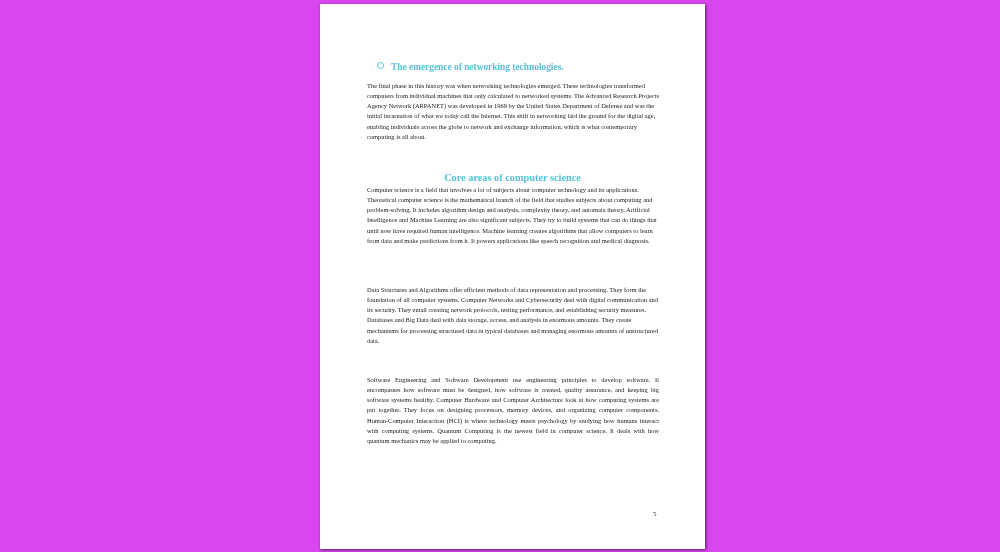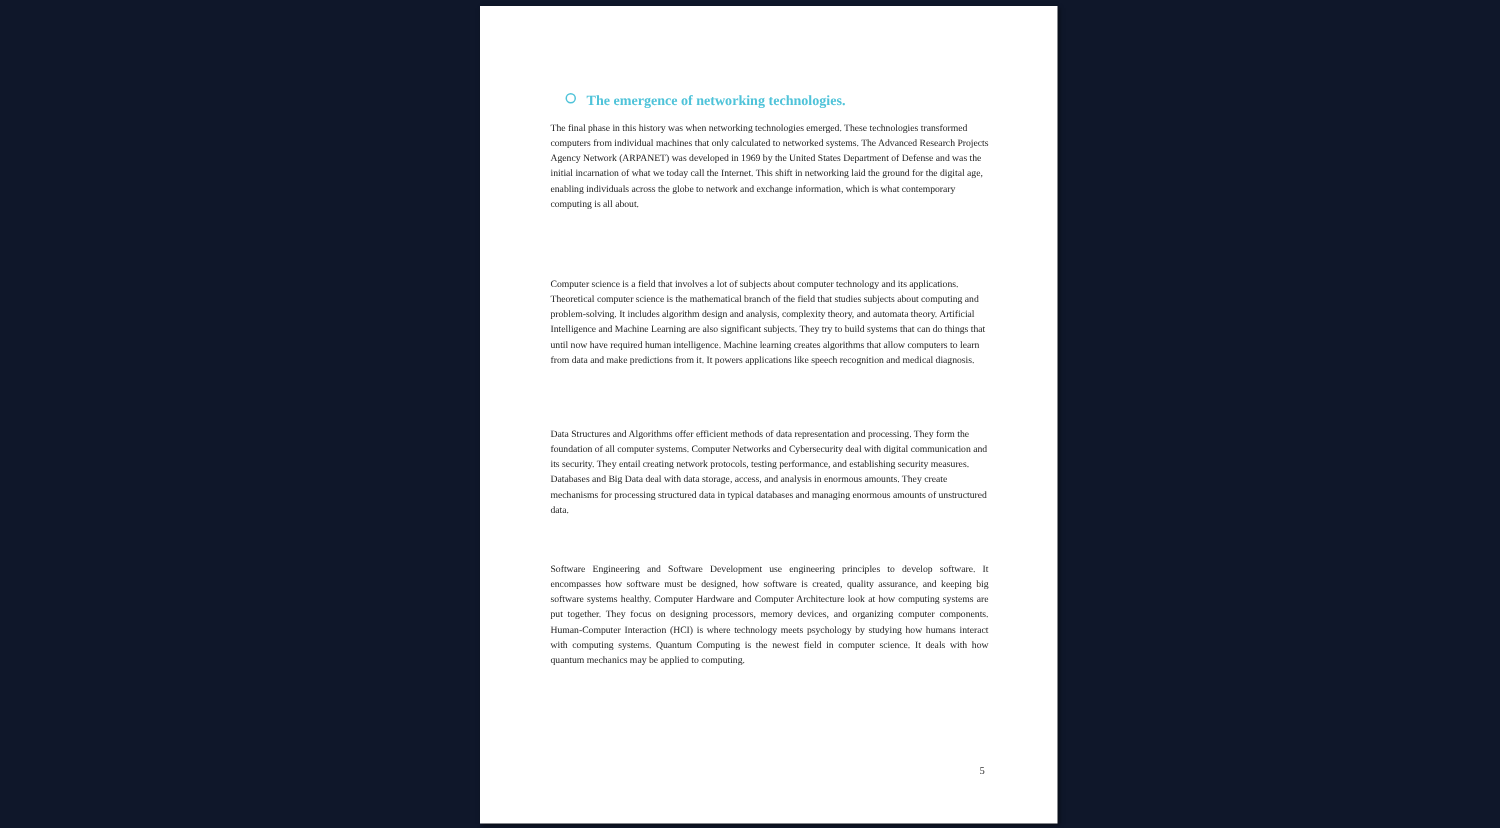--- a/index.html
+++ b/index.html
@@ -7,21 +7,21 @@
       padding: 0;
       width: 1000px;
       height: 552px;
       overflow: hidden;
       background: #2f2f2f;
     }
     .viewer {
       position: relative;
       width: 1000px;
       height: 552px;
-      background: #0f172a;
+      background: #d946ef;
     }
     .page {
       position: absolute;
       left: 320px;
       top: 4px;
       width: 385px;
       height: 545px;
       background: #ffffff;
       box-shadow: 1px 1px 3px rgba(0,0,0,0.6);
       font-family: "Liberation Serif", "DejaVu Serif", serif;
@@ -77,20 +77,21 @@
 
 <div class="viewer">
   <div class="page">
 
     <div class="subheading">
       <span class="bullet"></span><span>The emergence of networking technologies.</span>
     </div>
 
     <p class="para" style="top:77px;">The final phase in this history was when networking technologies emerged. These technologies transformed computers from individual machines that only calculated to networked systems. The Advanced Research Projects Agency Network (ARPANET) was developed in 1969 by the United States Department of Defense and was the initial incarnation of what we today call the Internet. This shift in networking laid the ground for the digital age, enabling individuals across the globe to network and exchange information, which is what contemporary computing is all about.</p>
 
+    <div class="heading">Core areas of computer science</div>
 
     <p class="para" style="top:181px;">Computer science is a field that involves a lot of subjects about computer technology and its applications. Theoretical computer science is the mathematical branch of the field that studies subjects about computing and problem-solving. It includes algorithm design and analysis, complexity theory, and automata theory. Artificial Intelligence and Machine Learning are also significant subjects. They try to build systems that can do things that until now have required human intelligence. Machine learning creates algorithms that allow computers to learn from data and make predictions from it. It powers applications like speech recognition and medical diagnosis.</p>
 
     <p class="para" style="top:281px;">Data Structures and Algorithms offer efficient methods of data representation and processing. They form the foundation of all computer systems. Computer Networks and Cybersecurity deal with digital communication and its security. They entail creating network protocols, testing performance, and establishing security measures. Databases and Big Data deal with data storage, access, and analysis in enormous amounts. They create mechanisms for processing structured data in typical databases and managing enormous amounts of unstructured data.</p>
 
     <p class="para justify" style="top:371px;">Software Engineering and Software Development use engineering principles to develop software. It encompasses how software must be designed, how software is created, quality assurance, and keeping big software systems healthy. Computer Hardware and Computer Architecture look at how computing systems are put together. They focus on designing processors, memory devices, and organizing computer components. Human-Computer Interaction (HCI) is where technology meets psychology by studying how humans interact with computing systems. Quantum Computing is the newest field in computer science. It deals with how quantum mechanics may be applied to computing.</p>
 
     <div class="page-number">5</div>
 
   </div>

